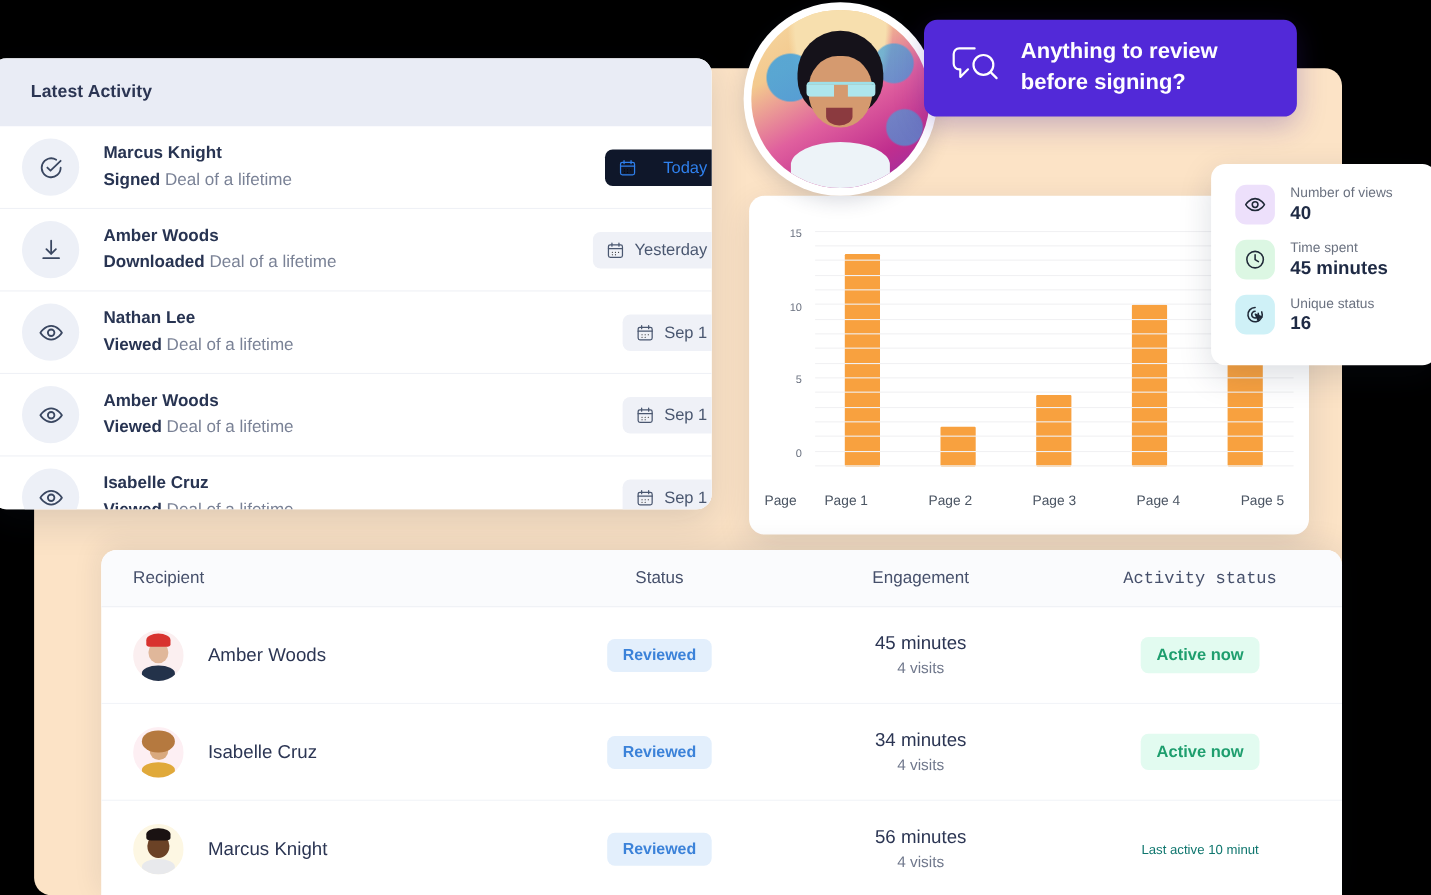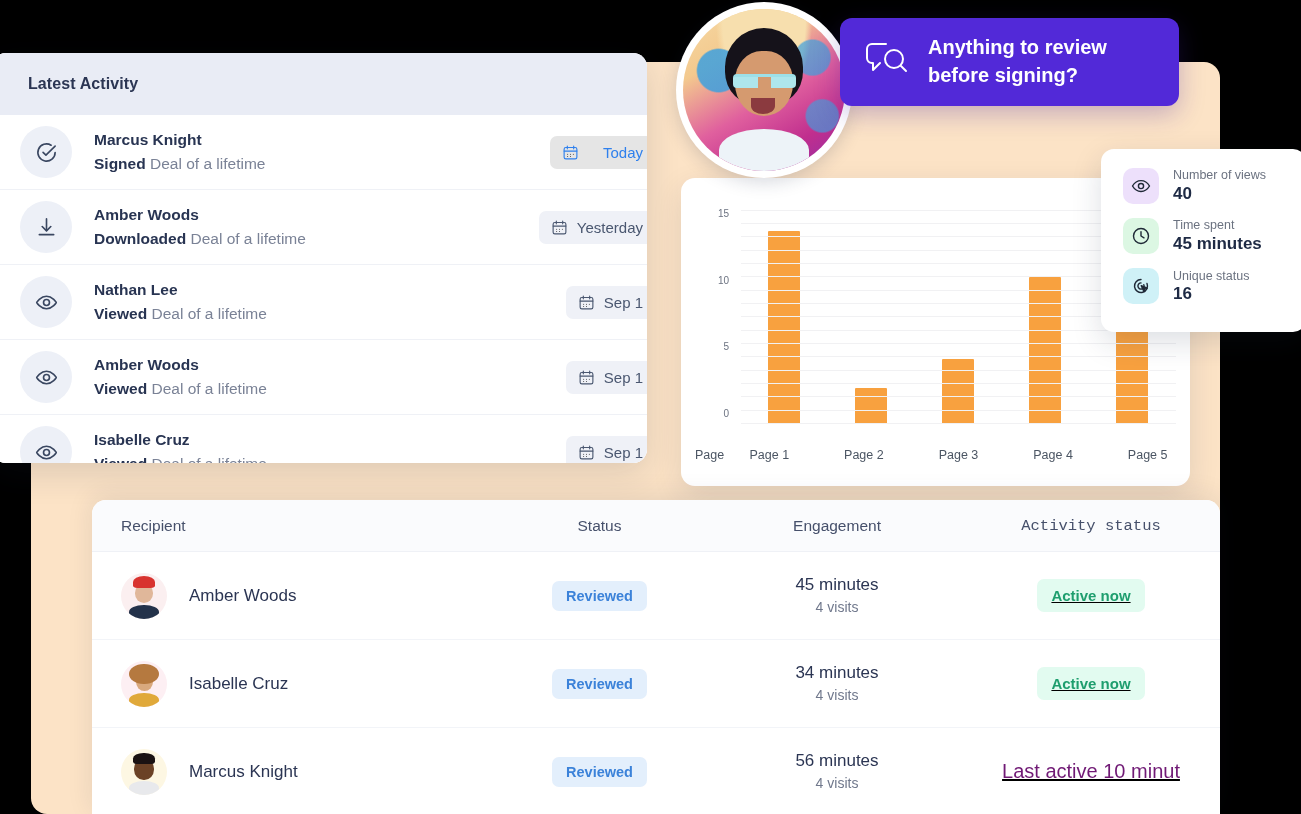--- a/index.html
+++ b/index.html
@@ -62,21 +62,21 @@
   .act-sub { font-size: 15.5px; color: #7A8296; line-height: 1.5; }
   .act-sub b { color: #283452; font-weight: 700; }
   .act-date {
     position: absolute; right: -10px;
     display: flex; align-items: center; gap: 9px;
     background: #EFF1F7;
     border-radius: 7px;
     padding: 8px 14px 8px 12px;
     white-space: nowrap;
   }
-  .act-date.today { background: #e5e5e5; gap: 24px; }
+  .act-date.today { background: #0f172a; gap: 24px; }
   .act-date .cal { width: 17px; height: 17px; }
   .act-date .cal svg { width: 17px; height: 17px; stroke: #4A5770; fill: none;
     stroke-width: 1.6; stroke-linecap: round; stroke-linejoin: round; }
   .act-date.today .cal svg { stroke: #2F80ED; }
   .act-date-label { font-size: 15px; color: #4A5770; }
   .act-date.today .act-date-label { color: #2F80ED; }
 
   
   .avatar-big {
     position: absolute;
@@ -225,27 +225,27 @@
   .recip-name { font-size: 17px; color: #2B3553; }
   .status-cell { width: 225px; display: flex; justify-content: center; }
   .badge-reviewed {
     background: #E3EFFC; color: #3B82D9;
     font-size: 14.5px; font-weight: 600;
     padding: 7px 14px; border-radius: 7px;
   }
   .engage-cell { width: 250px; text-align: center; }
   .engage-main { font-size: 17px; color: #2B3553; line-height: 1.45; }
   .engage-sub { font-size: 14px; color: #70788C; line-height: 1.4; }
-  .activity-cell { width: 258px; display: flex; justify-content: center; text-decoration: underline; }
+  .activity-cell { width: 258px; display: flex; justify-content: center; }
   .badge-active {
     background: #E2FBF0; color: #1E9E6E;
     font-size: 15px; font-weight: 600;
     padding: 8px 14px; border-radius: 7px;
   }
-  .plain-activity { font-size: 20px; color: #701a75; white-space: nowrap; }
+  .plain-activity { font-size: 12px; color: #0f766e; white-space: nowrap; }
 </style>
 </head>
 <body>
 
 <div class="stage">
 
   <div class="peach-panel"></div>
 
   <div class="activity-card">
     <div class="activity-header">

